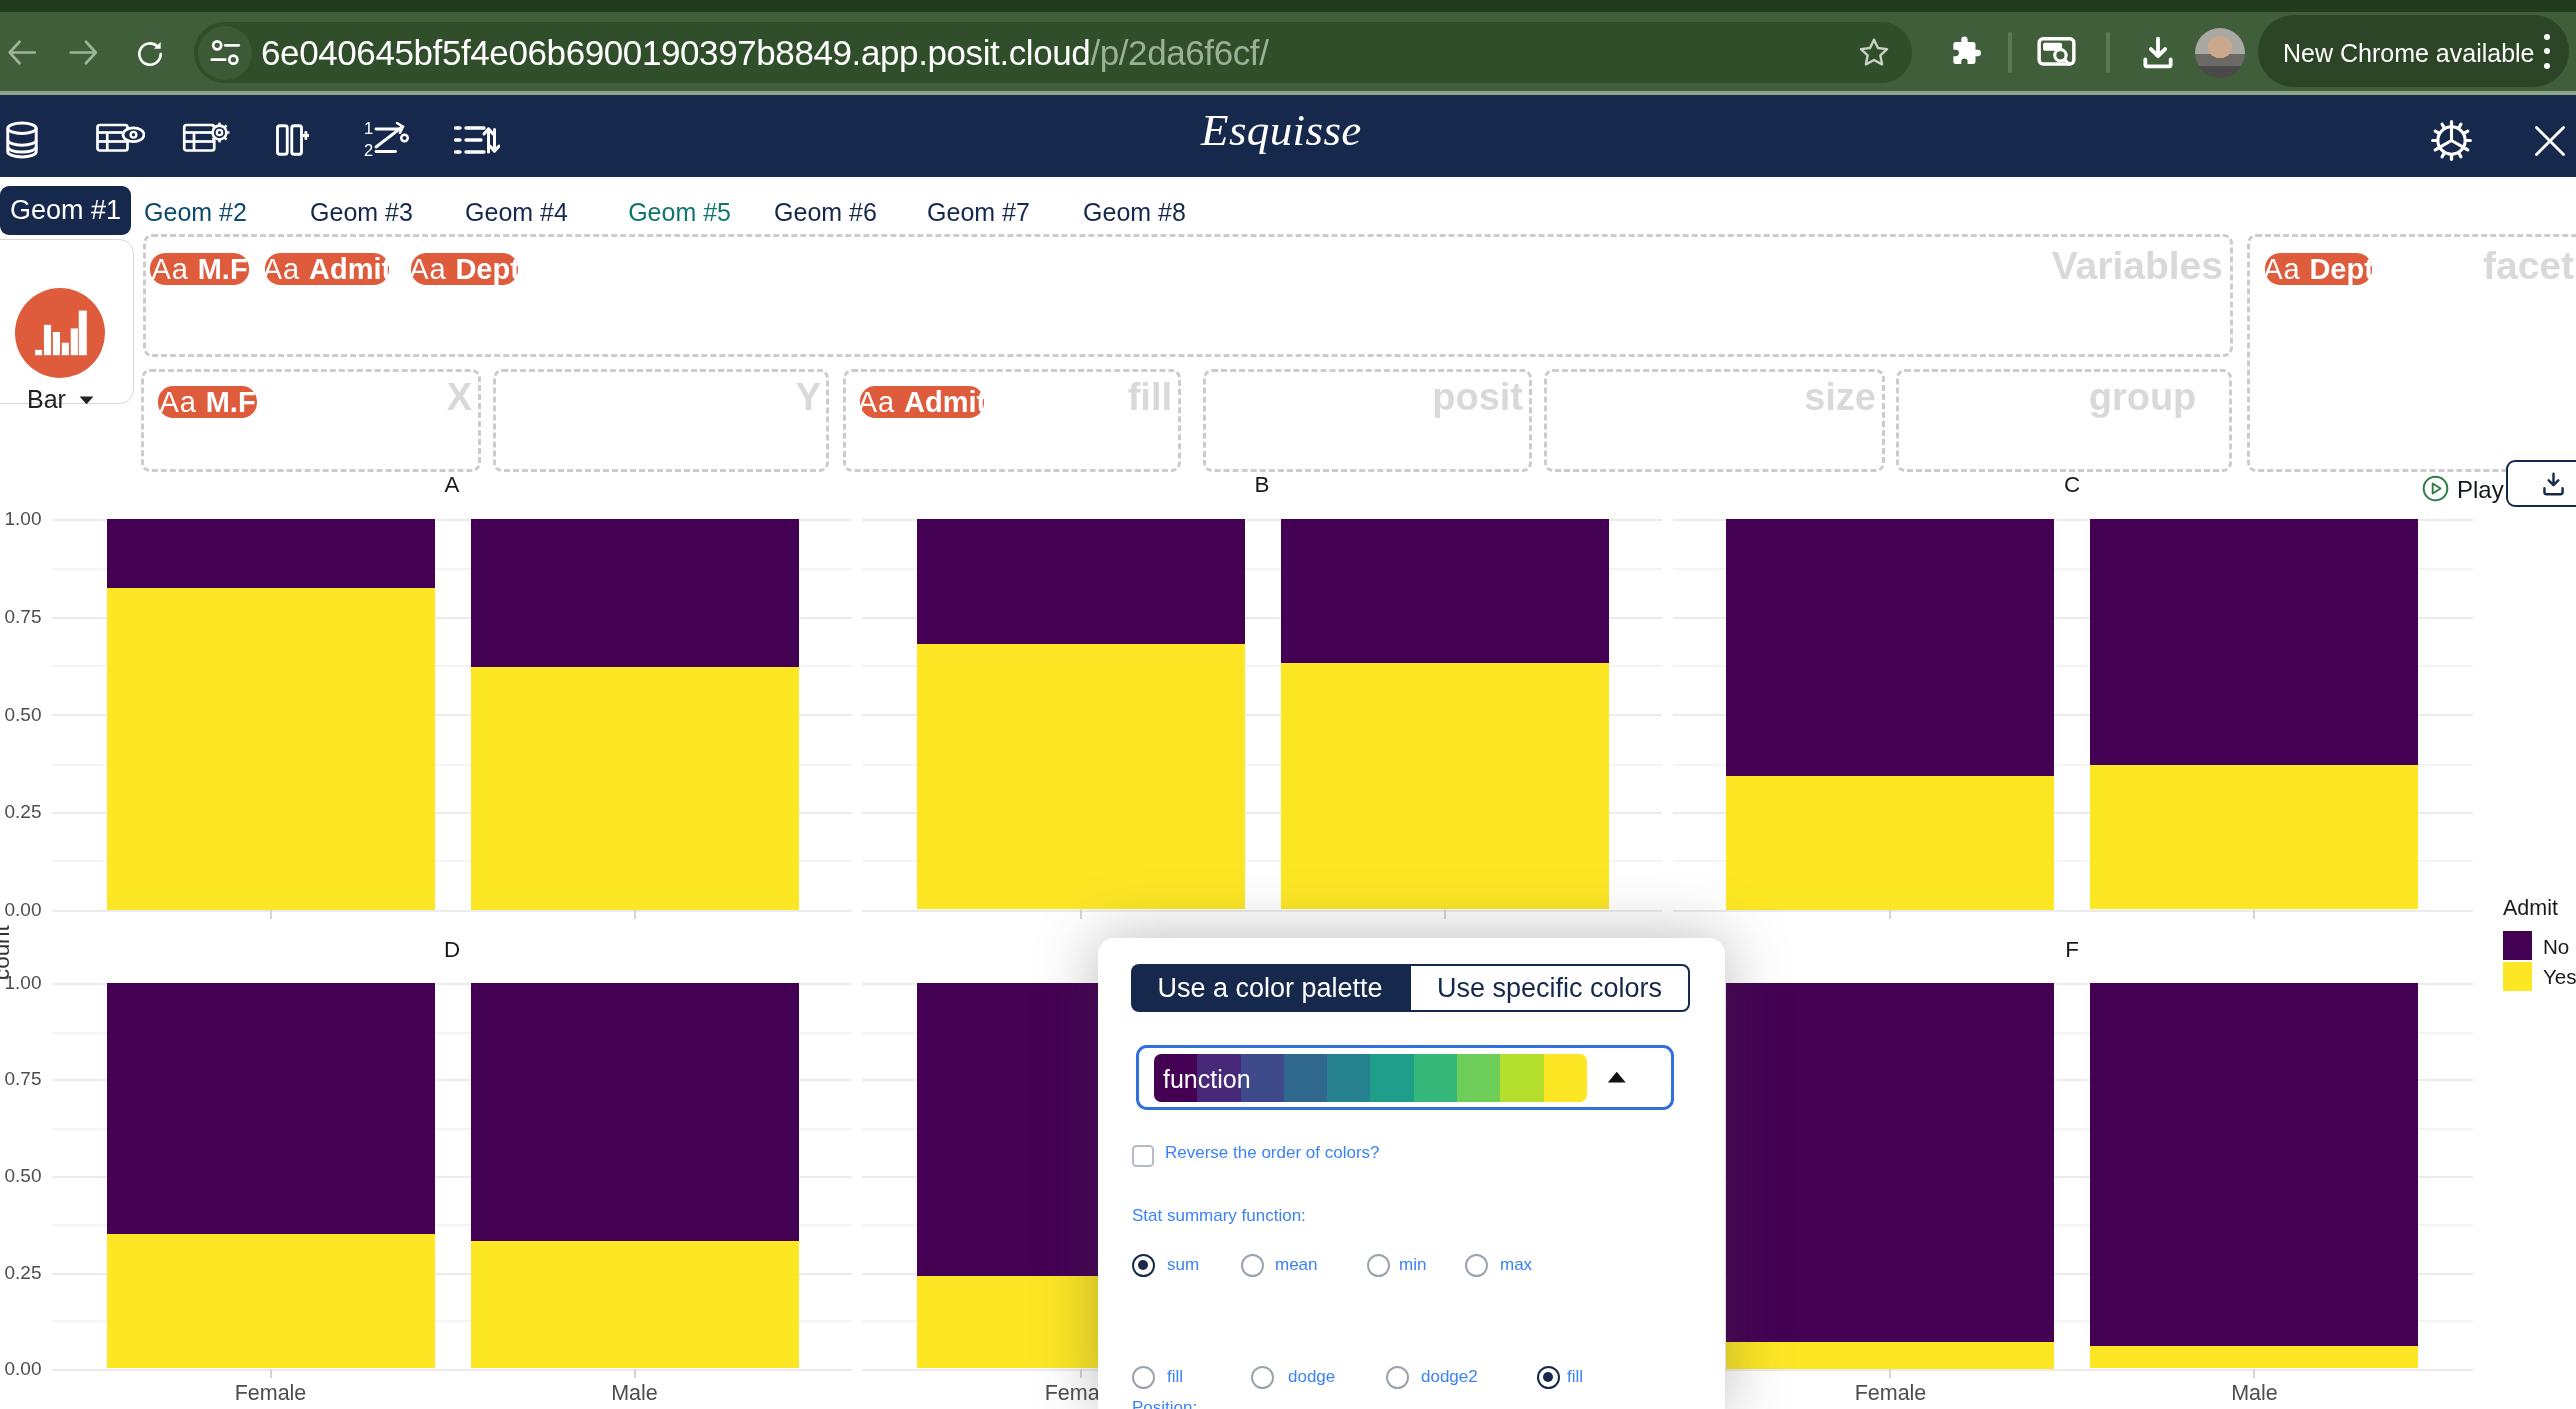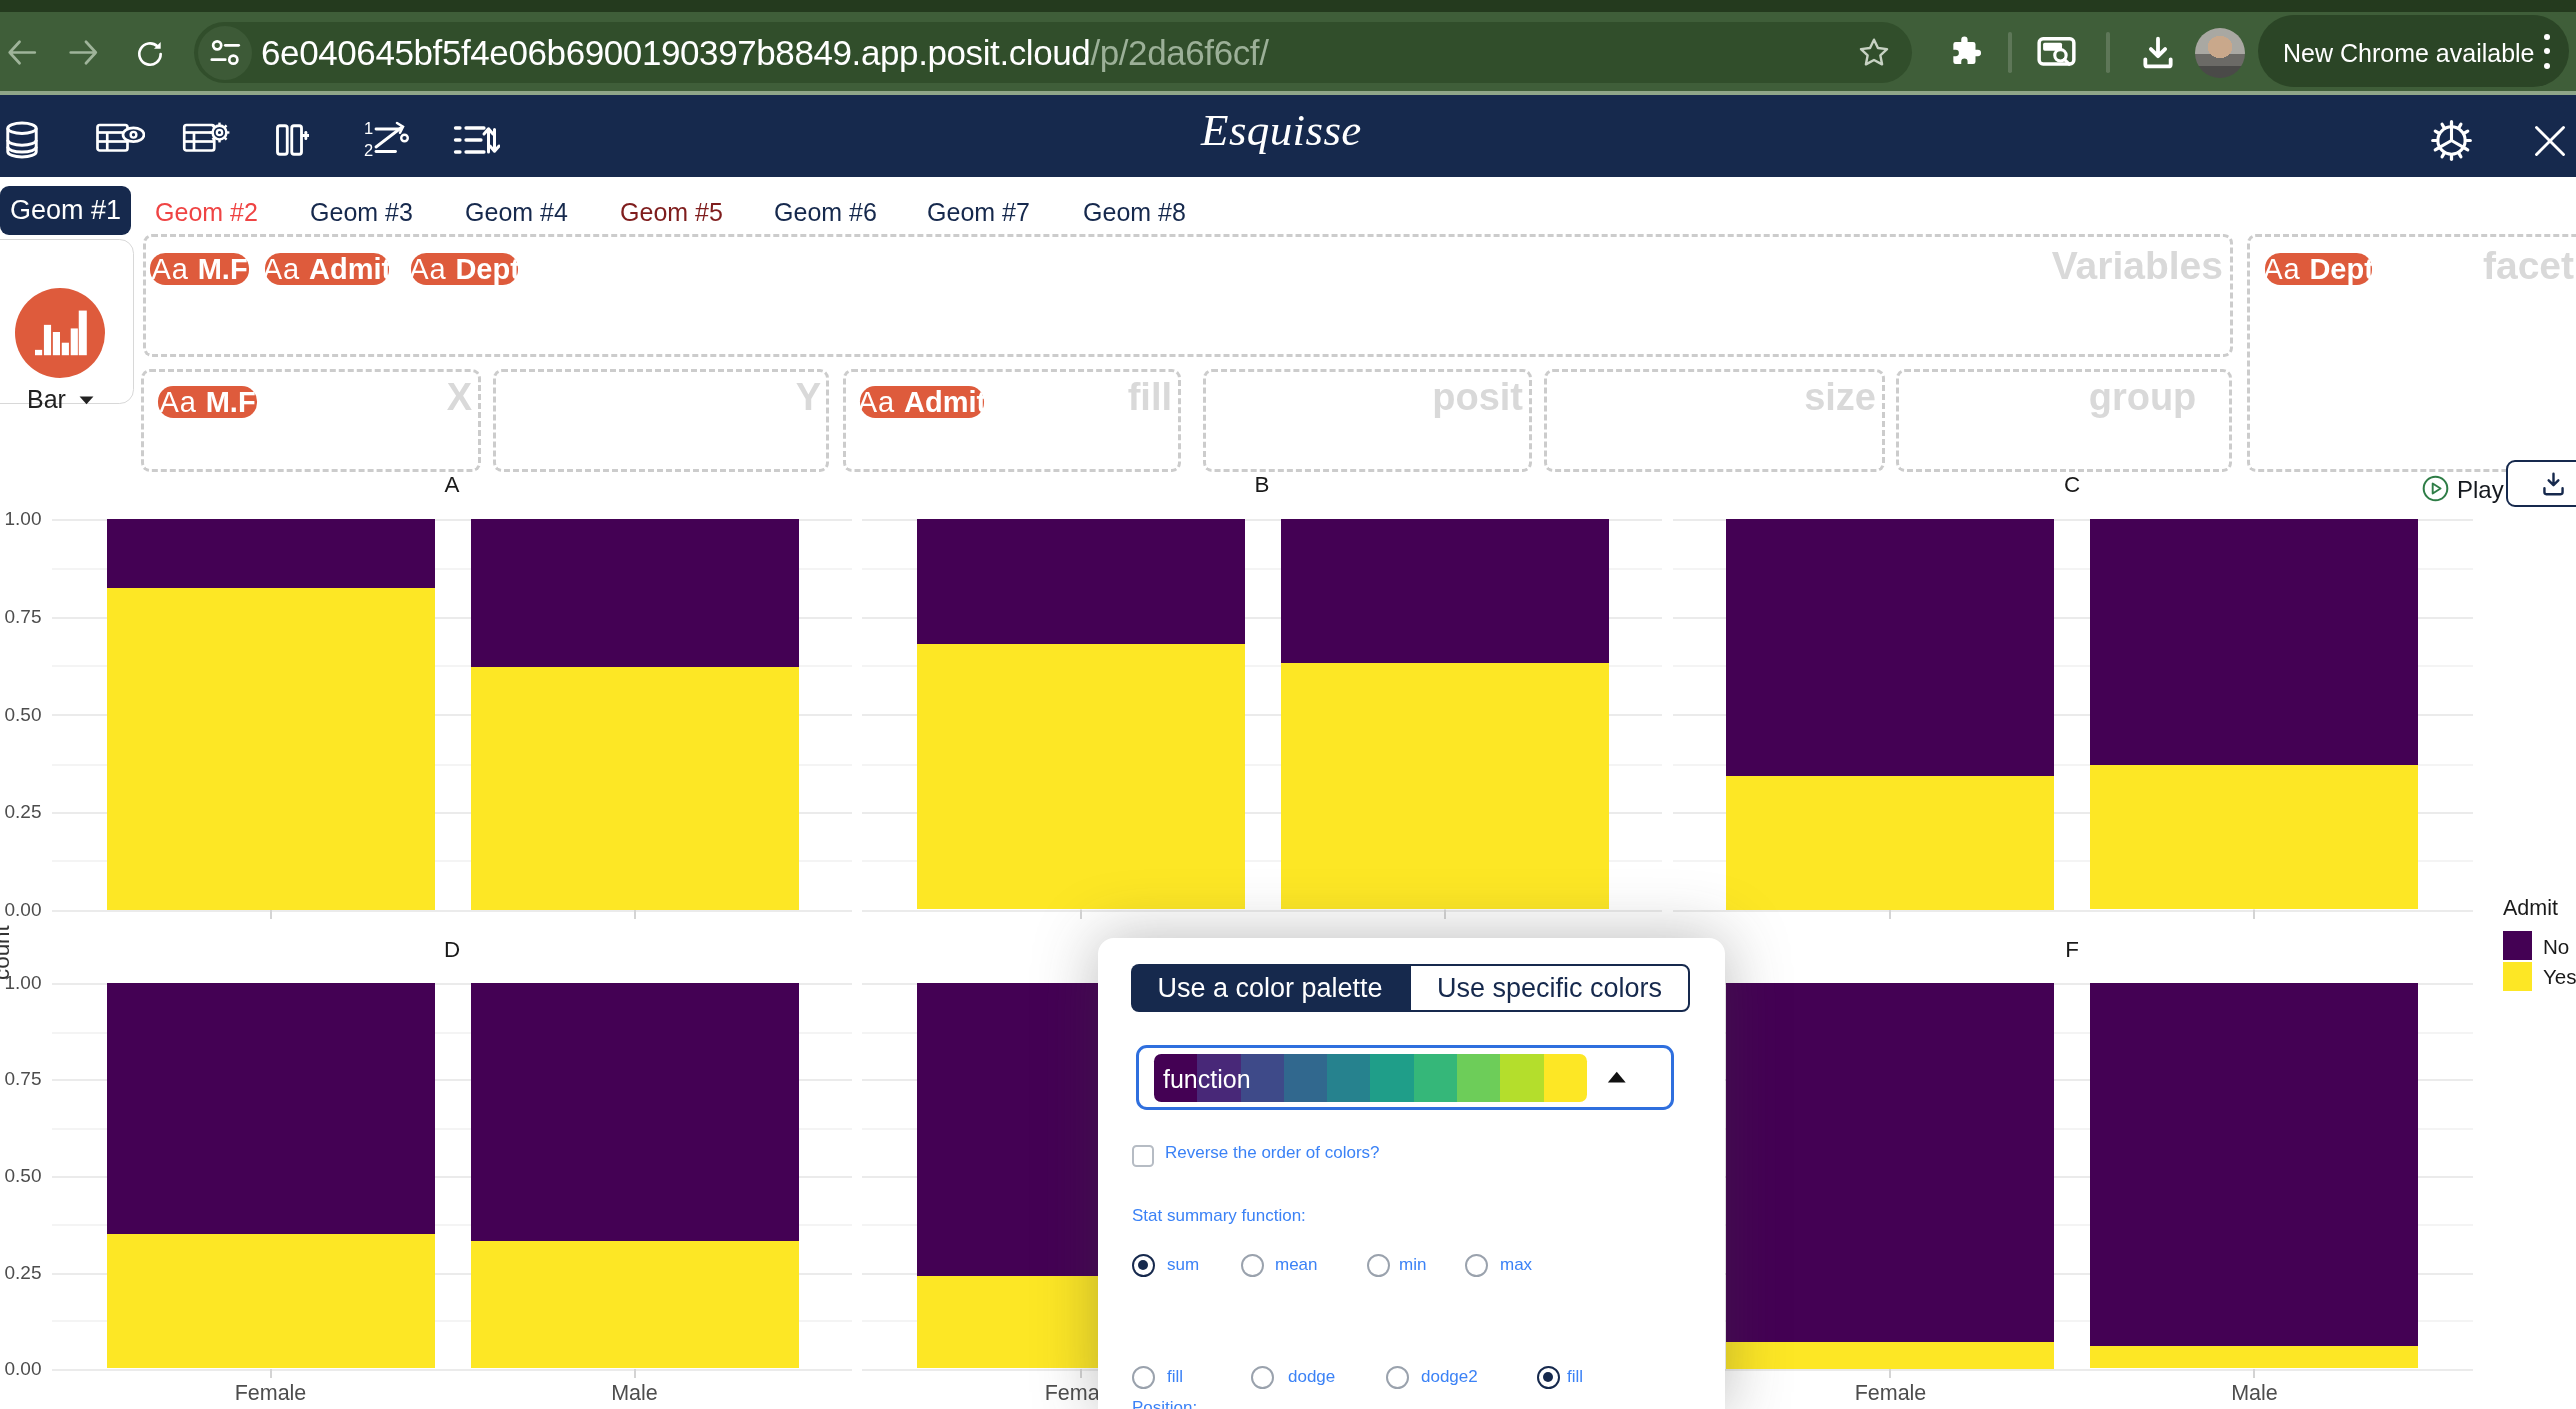--- a/index.html
+++ b/index.html
@@ -168,24 +168,24 @@
       <line x1="12" y1="12" x2="12.0" y2="4.2"></line>
       <line x1="12" y1="12" x2="18.8" y2="15.9"></line>
       <line x1="12" y1="12" x2="5.2" y2="15.9"></line>
     </g>
 </svg>
 <svg class="abs" style="left:2532px;top:123px" width="36" height="36" viewBox="0 0 24 24">
  <path d="M3 3 21 21 M21 3 3 21" stroke="#fff" stroke-width="1.9" stroke-linecap="round"></path>
 </svg>
 
 <div class="abs" style="left:0;top:186px;width:131px;height:49px;background:#16294d;border-radius:9px;color:#fff;font-size:27px;text-align:center;line-height:49px">Geom #1</div>
-<div class="abs" style="left:135px;top:190px;width:143px;height:45px;color:#ef4444;font-size:25px;text-align:center;line-height:45px">Geom #2</div>
+<div class="abs" style="left:124px;top:190px;width:143px;height:45px;color:#0c4a6e;font-size:25px;text-align:center;line-height:45px">Geom #2</div>
 <div class="abs" style="left:290px;top:190px;width:143px;height:45px;color:#16294d;font-size:25px;text-align:center;line-height:45px">Geom #3</div>
 <div class="abs" style="left:445px;top:190px;width:143px;height:45px;color:#16294d;font-size:25px;text-align:center;line-height:45px">Geom #4</div>
-<div class="abs" style="left:600px;top:190px;width:143px;height:45px;color:#7f1d1d;font-size:25px;text-align:center;line-height:45px">Geom #5</div>
+<div class="abs" style="left:588px;top:190px;width:143px;height:45px;color:#0f766e;font-size:25px;text-align:right;line-height:45px">Geom #5</div>
 <div class="abs" style="left:754px;top:190px;width:143px;height:45px;color:#16294d;font-size:25px;text-align:center;line-height:45px">Geom #6</div>
 <div class="abs" style="left:907px;top:190px;width:143px;height:45px;color:#16294d;font-size:25px;text-align:center;line-height:45px">Geom #7</div>
 <div class="abs" style="left:1063px;top:190px;width:143px;height:45px;color:#16294d;font-size:25px;text-align:center;line-height:45px">Geom #8</div>
 
 <div class="abs" style="left:-18px;top:239px;width:152px;height:165px;border:1.8px solid #d8d8d8;border-radius:14.3px;background:#fff"></div>
 <div class="abs" style="left:15.2px;top:288px;width:90px;height:90px;border-radius:50%;background:#DE5B3C"></div>
 <svg class="abs" style="left:33px;top:307px" width="54" height="50" viewBox="0 0 30 28">
  <g fill="#fff">
   <rect x="1" y="24" width="4" height="3"></rect>
   <rect x="6" y="10" width="4" height="17"></rect>

